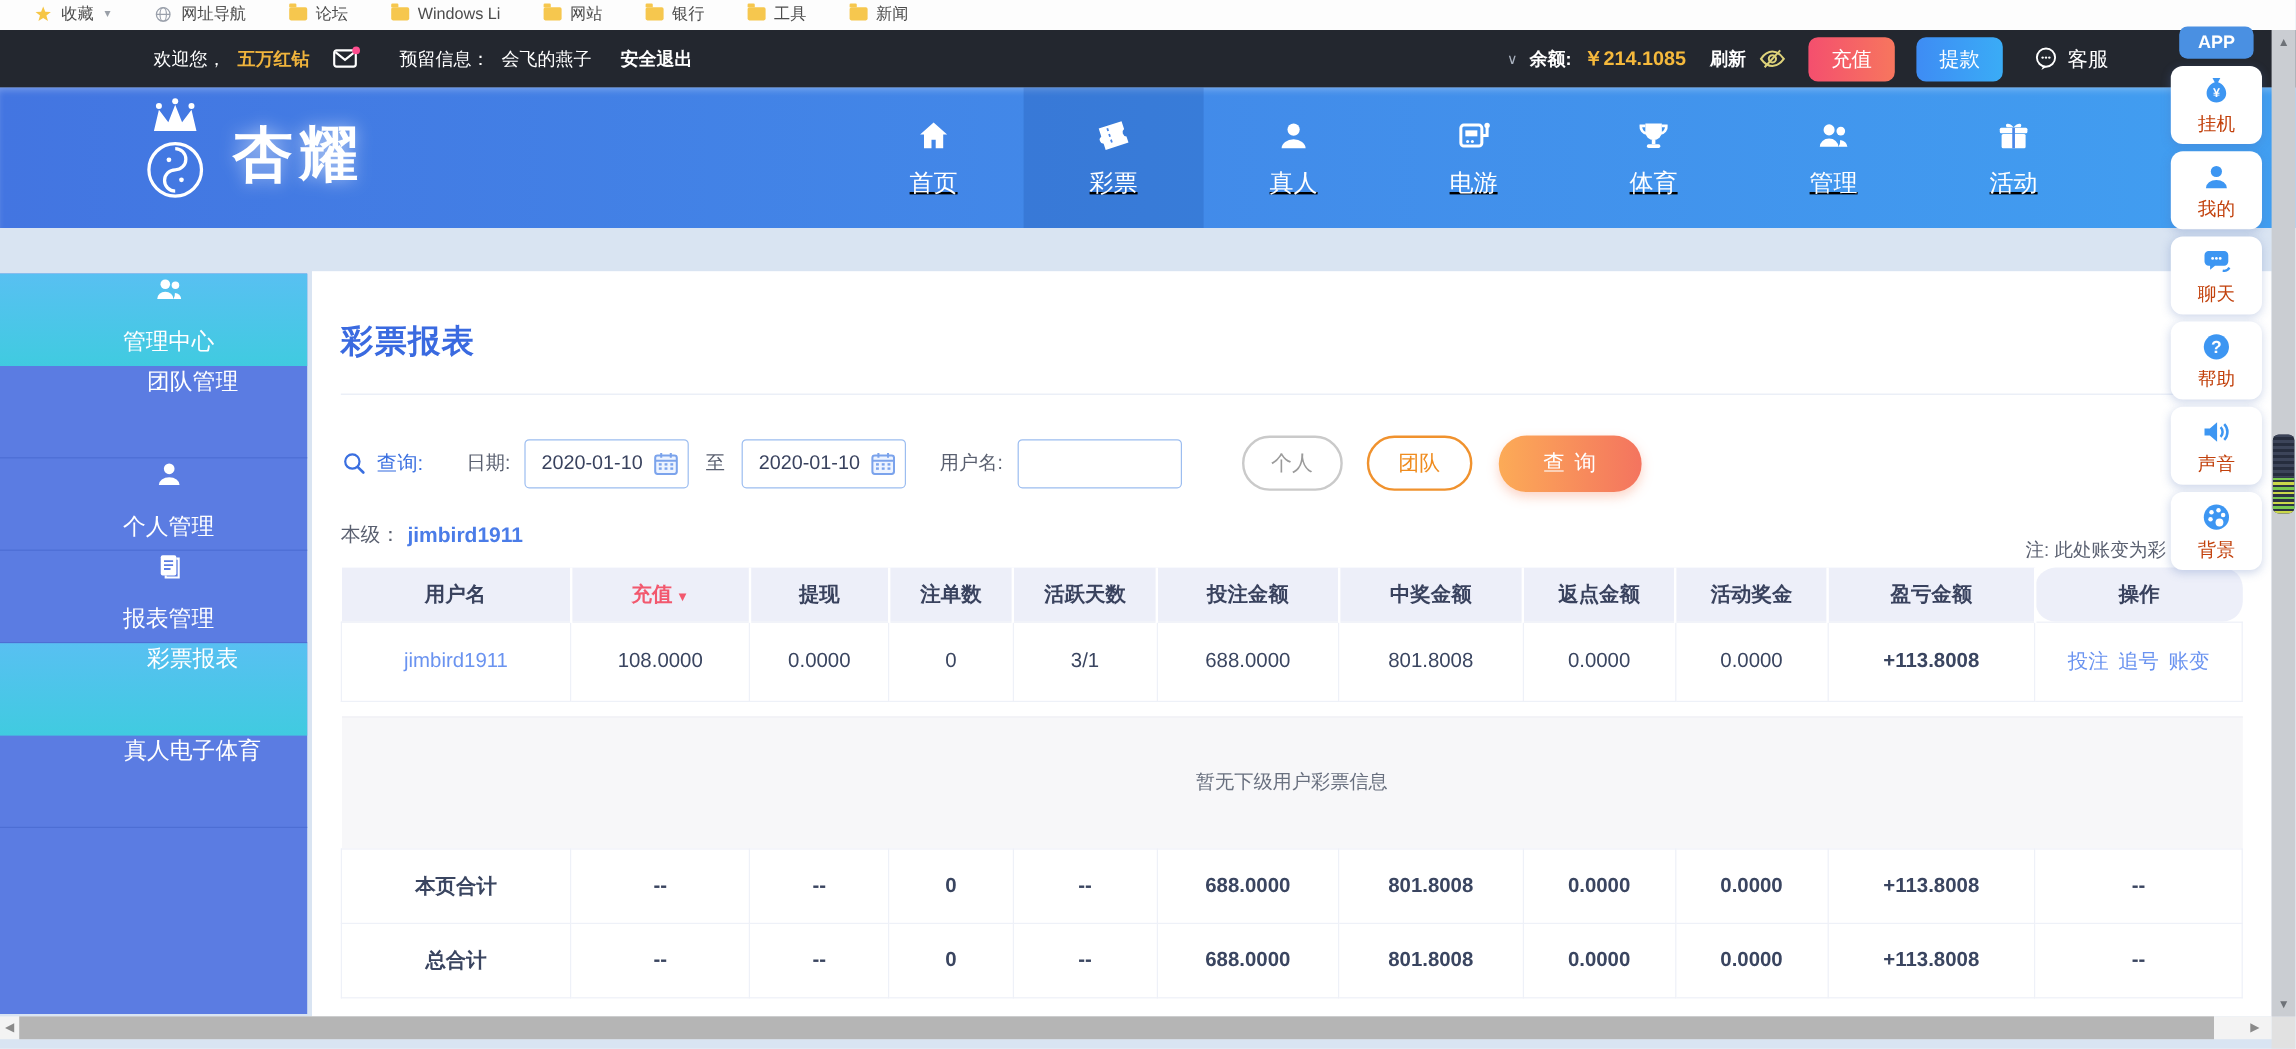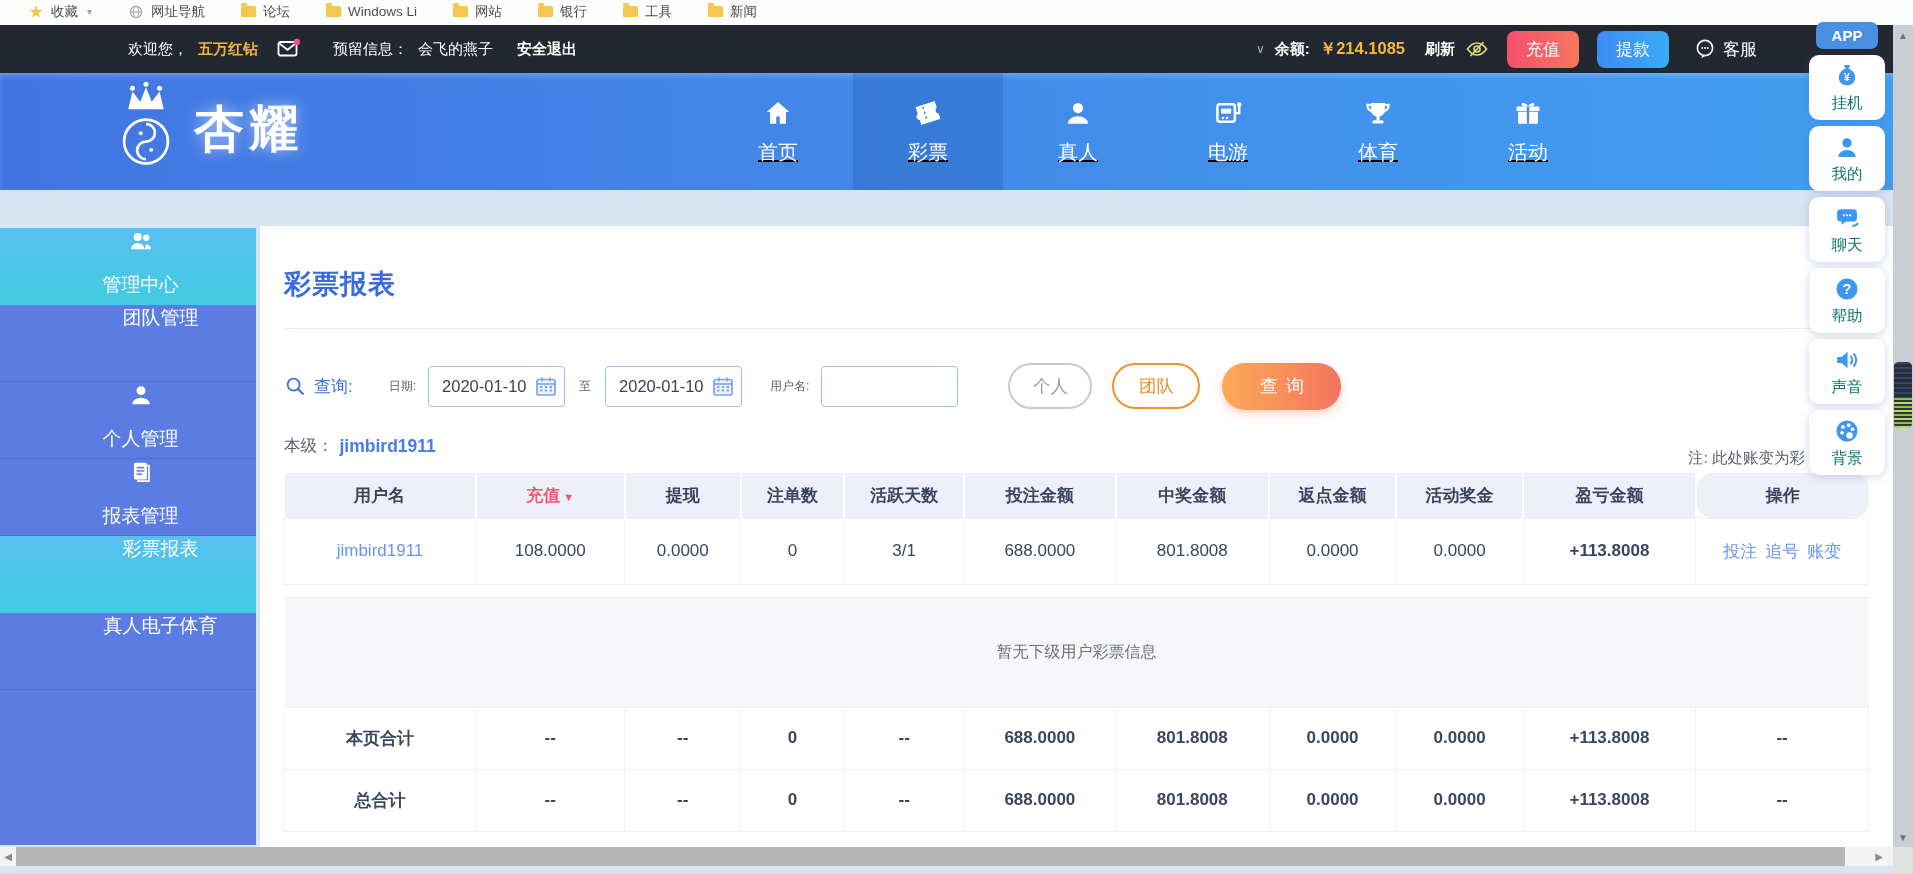--- a/index.html
+++ b/index.html
@@ -52,21 +52,21 @@
   .side-item.noicon { padding-left:65px; }
   .side-item.active { background:linear-gradient(180deg,#58c0f2 0%,#40cbe0 100%); border-bottom:none; }
 
   
   .main-card { position:absolute; left:260px; top:226px; width:1633px; height:621px; background:#fff; padding:0 24px; }
   .page-title { margin-top:40px; font-size:27px; font-weight:bold; color:#3a6ae0; letter-spacing:1px; }
   .divider { margin-top:26px; border-top:1px solid #e7ebf5; }
 
   .search-row { margin-top:34px; display:flex; align-items:center; height:46px; }
   .query-label { color:#3a6fe0; font-size:17px; margin-left:8px; }
-  .fld-label { color:#5a6070; font-size:12px; }
+  .fld-label { color:#5a6070; font-size:16px; }
   .ml36 { margin-left:36px; } .ml12 { margin-left:12px; } .ml14 { margin-left:14px; } .ml28 { margin-left:28px; }
   .input-wrap { position:relative; width:137px; height:41px; }
   .input-wrap input { width:100%; height:100%; border:1px solid #9cbdf0; border-radius:4px; font-size:16.5px;
     color:#39425e; padding:0 34px 0 13px; font-family:inherit; outline:none; background:#fff; }
   .input-wrap .cal { position:absolute; right:7px; top:8px; }
   .uname-wrap input { padding-right:12px; }
   .btn-group { display:flex; align-items:center; margin-left:50px; }
   .pill { height:46px; border-radius:23px; background:#fff; font-size:17.5px; cursor:pointer; font-family:inherit; }
   .pill-personal { width:84px; border:2px solid #cacaca; color:#9b9b9b; }
   .pill-team { width:88px; border:2px solid #f0922e; color:#ef8c1f; margin-left:20px; }
@@ -92,21 +92,21 @@
     display:flex; align-items:center; justify-content:center; color:#69707f; font-size:16px; }
   .total-row td { height:62px; font-weight:bold; }
 
   
   .float-widgets { position:absolute; right:27px; top:22px; width:78px; z-index:50; }
   .app-btn { width:62px; height:27px; margin:0 auto; background:#4a90e2; border-radius:7px; color:#fff;
     font-size:15px; font-weight:bold; display:flex; align-items:center; justify-content:center; cursor:pointer; }
   .fw-card { width:76px; height:65px; background:#fff; border-radius:10px; margin:6px auto 0 auto;
     display:flex; flex-direction:column; align-items:center; justify-content:center; gap:3px; cursor:pointer;
     box-shadow:0 2px 8px rgba(80,110,180,.28); }
-  .fw-card .lbl { color:#0f766e; font-size:15.5px;font-family:Liberation Mono, monospace; }
+  .fw-card .lbl { color:#c2410c; font-size:15.5px;font-family:Liberation Mono, monospace; }
 
   
   .vscroll { position:absolute; right:0; top:25px; width:20px; height:822px; background:#cacdd2; z-index:60; }
   .vs-arrow { position:absolute; left:0; width:20px; height:16px; color:#6e7278; font-size:10px;
     display:flex; align-items:center; justify-content:center; cursor:pointer; }
   .vs-up { top:2px; } .vs-down { bottom:2px; }
   .vs-thumb { position:absolute; left:1px; top:337px; width:18px; height:66px; background:#2c3344; border-radius:5px;
     overflow:hidden; cursor:pointer; }
   .vs-thumb .stripes-top { height:36px; background:repeating-linear-gradient(180deg,#3c4459 0 2px,#262d3e 2px 5px); }
   .vs-thumb .stripes-bot { height:30px; background:repeating-linear-gradient(180deg,#79c94f 0 2px,#2c3344 2px 4px,#cbd84a 4px 6px,#2c3344 6px 8px); }
@@ -250,20 +250,29 @@
     </div>
     <div class="nav-item">
       <svg width="30" height="30" viewBox="0 0 24 24">
           <path d="M6.5 4 H17.5 V9.5 a5.5 5.5 0 0 1 -11 0 Z" fill="#fff"></path>
           <path d="M6.5 5.5 H3.5 a4 4.5 0 0 0 3.8 5" stroke="#fff" stroke-width="1.8" fill="none"></path>
           <path d="M17.5 5.5 H20.5 a4 4.5 0 0 1 -3.8 5" stroke="#fff" stroke-width="1.8" fill="none"></path>
           <rect x="10.8" y="14.5" width="2.4" height="3.2" fill="#fff"></rect>
           <rect x="7.5" y="17.7" width="9" height="2.6" rx="1.2" fill="#fff"></rect>
         </svg>
       <span>体育</span>
+    </div>
+    <div class="nav-item">
+      <svg width="30" height="30" viewBox="0 0 24 24">
+          <circle cx="9" cy="8.2" r="3.7" fill="#fff"></circle>
+          <path d="M2.8 19.5 a6.2 5.6 0 0 1 12.4 0 Z" fill="#fff"></path>
+          <circle cx="16.8" cy="9" r="2.9" fill="#fff"></circle>
+          <path d="M15.2 19.5 h6 a5.2 4.8 0 0 0 -4.8 -4.6 a7.4 7.4 0 0 1 -1.2 4.6 Z" fill="#fff"></path>
+        </svg>
+      <span>管理</span>
     </div>
     <div class="nav-item">
       <svg width="30" height="30" viewBox="0 0 24 24">
           <rect x="4" y="11" width="16" height="9.5" rx="1" fill="#fff"></rect>
           <rect x="2.8" y="6.8" width="18.4" height="3.6" rx="1" fill="#fff"></rect>
           <line x1="12" y1="6.8" x2="12" y2="20.5" stroke="#4a86e8" stroke-width="1.8"></line>
           <path d="M12 6.5 C9 2.5 5.5 4 7.5 6.5 Z" fill="#fff"></path>
           <path d="M12 6.5 C15 2.5 18.5 4 16.5 6.5 Z" fill="#fff"></path>
         </svg>
       <span>活动</span>

